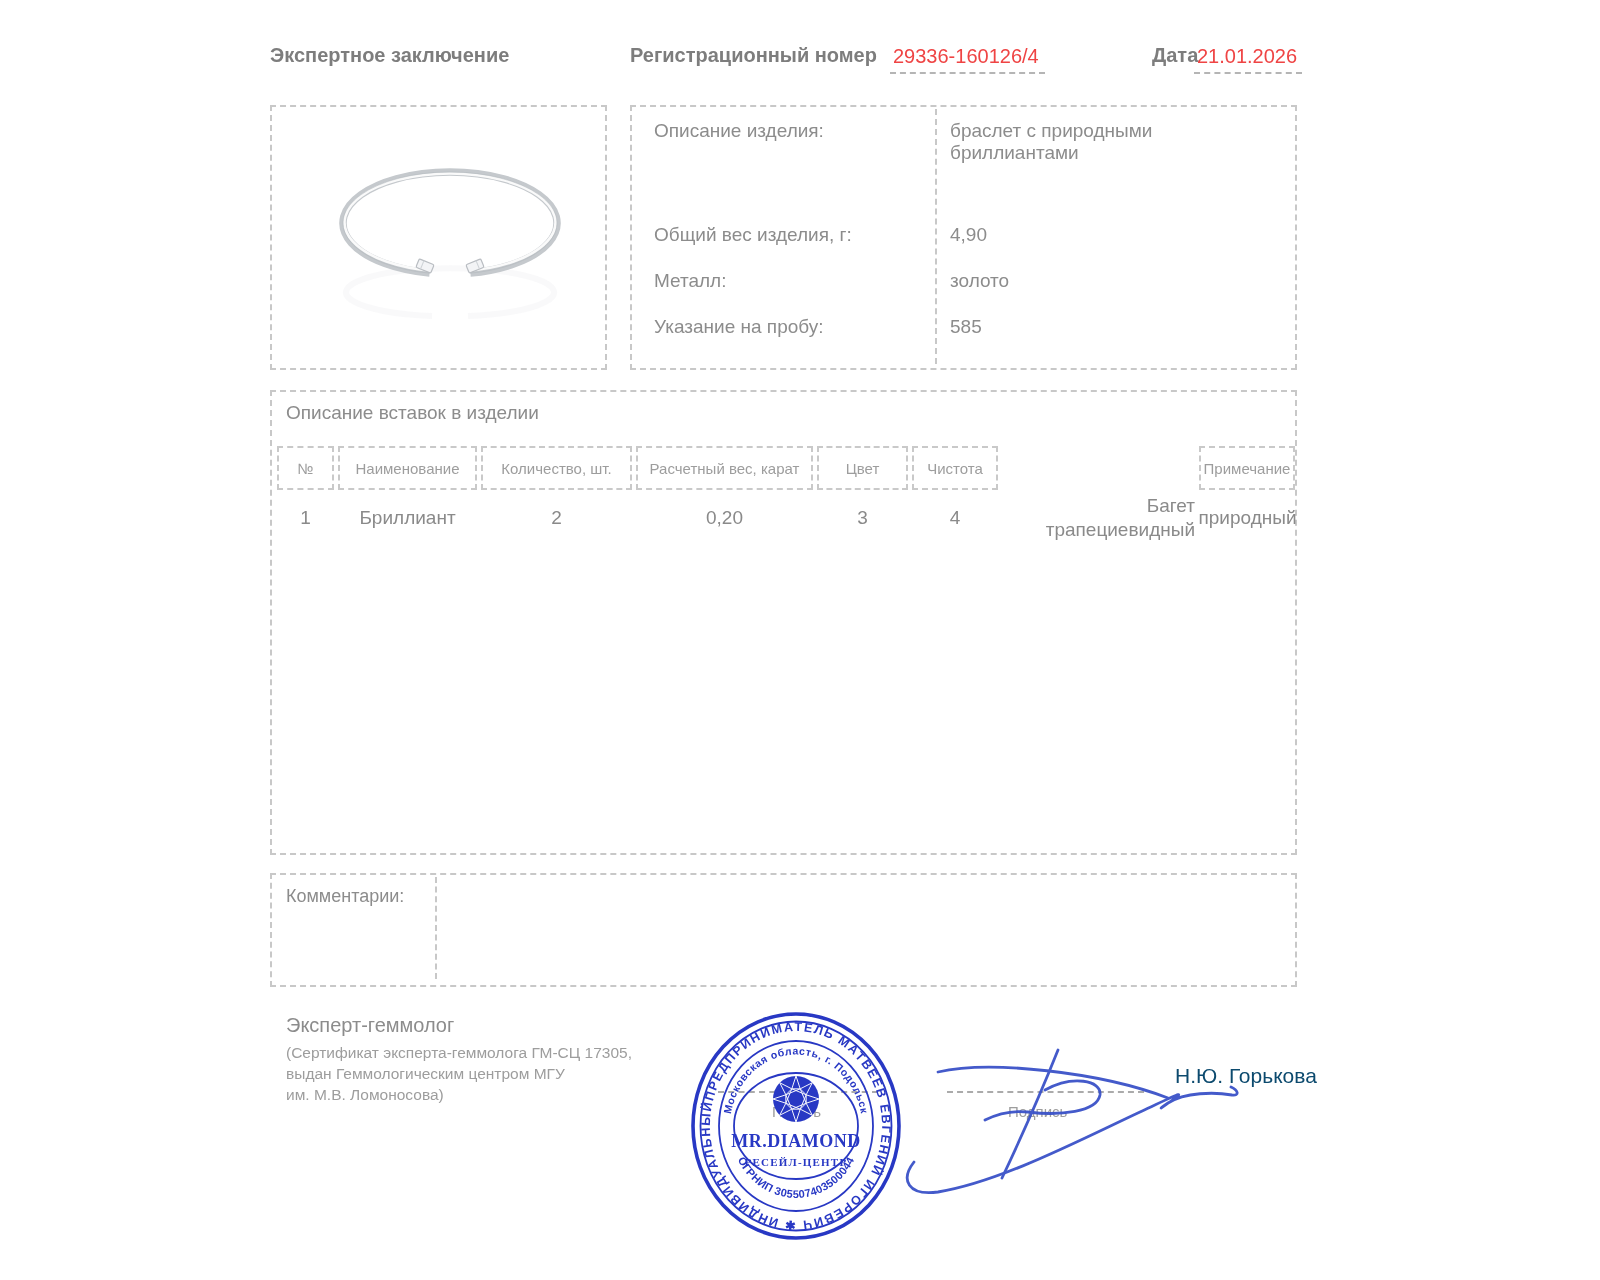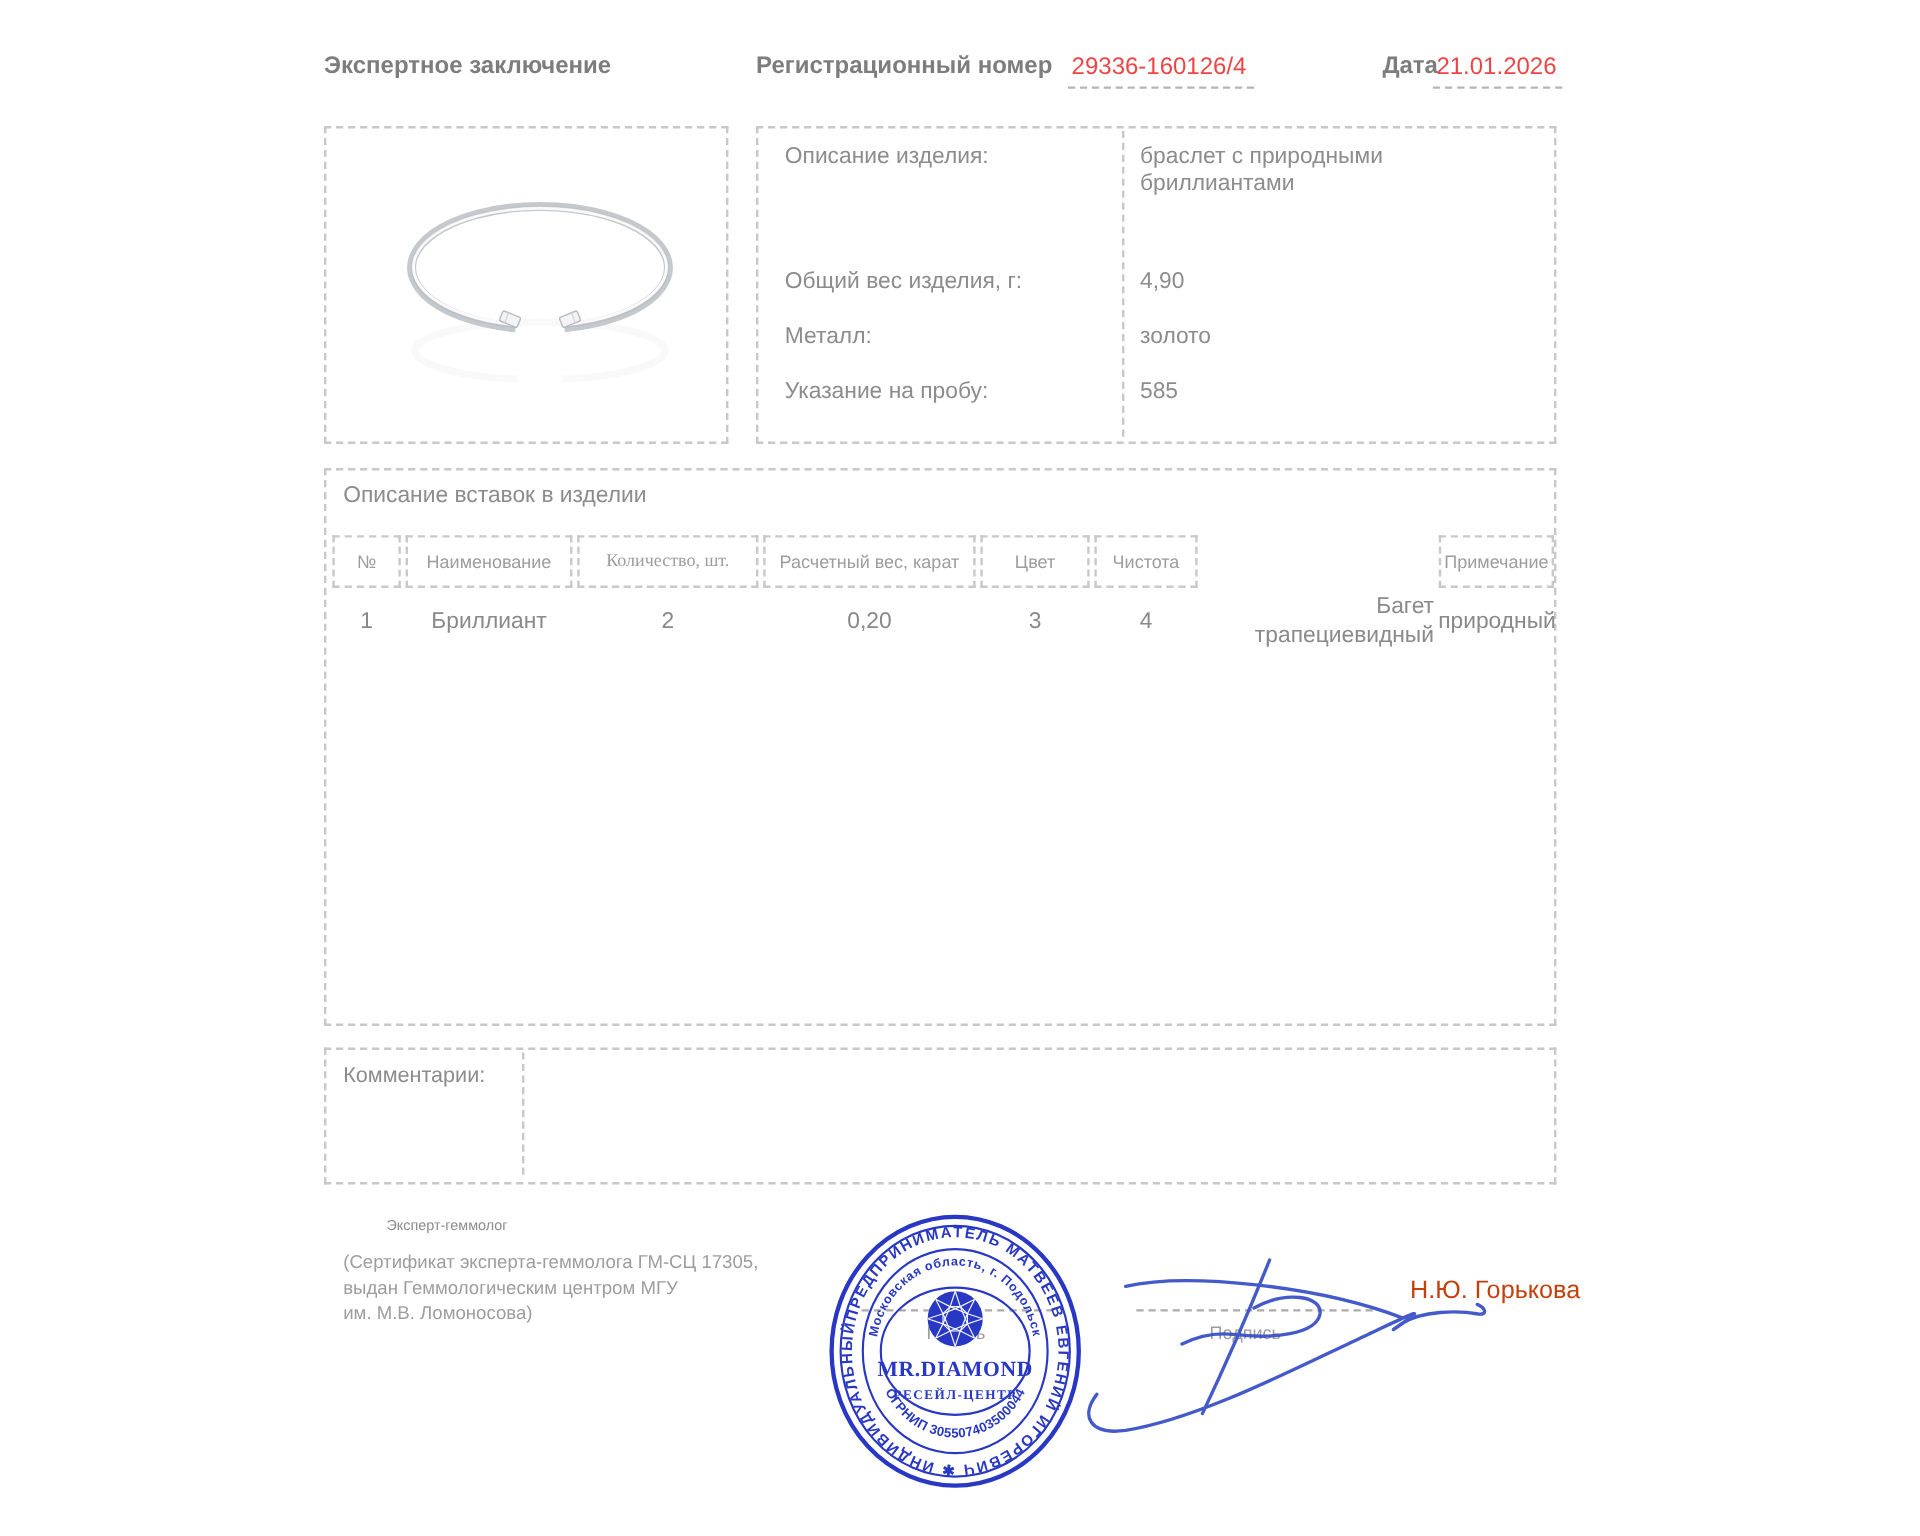--- a/index.html
+++ b/index.html
@@ -13,25 +13,25 @@
   .info-label{color:#8c8c8c;font-size:19px;}
   .info-value{color:#8c8c8c;font-size:19px;}
   .vdash{border-left:2px dashed #c8c8c8;width:0;}
   .tbl-title{color:#8c8c8c;font-size:19px;}
   .hcell{border:2px dashed #c9c9c9;color:#9d9d9d;font-size:15px;display:flex;
          align-items:center;justify-content:center;text-align:center;height:40px;}
   .dcell{color:#8a8a8a;font-size:19px;display:flex;align-items:center;justify-content:center;
          text-align:center;height:52px;line-height:24px;}
   .comment-label{color:#8c8c8c;font-size:18px;}
   .comment-text{color:#8c8c8c;font-size:17.5px;line-height:26px;width:812px;}
-  .expert-role{color:#8c8c8c;font-size:12px;margin-left:36px;}
+  .expert-role{color:#8c8c8c;font-size:20px;}
   .cert-line{color:#9d9d9d;font-size:15.5px;line-height:21px;}
   .sign-line{border-top:2px dashed #ababab;height:0;}
   .sign-caption{color:#9d9d9d;font-size:15px;}
-  .expert-name{color:#c2410c;font-size:21px;}
+  .expert-name{color:#0c4a6e;font-size:21px;}
   svg text{font-family:"Liberation Sans", sans-serif;}
   .serif-brand{font-family:"Liberation Serif", serif;}
 </style>
 </head>
 <body>
 
 <div id="canvas">
 
   <div class="abs lbl" style="left:270px;top:44px;">Экспертное заключение</div>
   <div class="abs lbl" style="left:630px;top:44px;">Регистрационный номер</div>
@@ -74,21 +74,21 @@
   <div class="abs info-value" style="left:950px;top:270px;">золото</div>
 
   <div class="abs info-label" style="left:654px;top:316px;">Указание на пробу:</div>
   <div class="abs info-value" style="left:950px;top:316px;">585</div>
 
   <div class="abs dashed-box" style="left:270px;top:390px;width:1023px;height:461px;"></div>
   <div class="abs tbl-title" style="left:286px;top:402px;">Описание вставок в изделии</div>
 
   <div class="abs hcell" style="left:277px;top:446px;width:53px;">№</div>
   <div class="abs hcell" style="left:338px;top:446px;width:135px;">Наименование</div>
-  <div class="abs hcell" style="left:481px;top:446px;width:147px;font-family:Liberation Serif, serif;">Количество, шт.</div>
+  <div class="abs hcell" style="left:481px;top:446px;width:147px;">Количество, шт.</div>
   <div class="abs hcell" style="left:636px;top:446px;width:173px;">Расчетный вес, карат</div>
   <div class="abs hcell" style="left:817px;top:446px;width:87px;">Цвет</div>
   <div class="abs hcell" style="left:912px;top:446px;width:82px;">Чистота</div>
   <div class="abs hcell" style="left:1199px;top:446px;width:92px;">Примечание</div>
 
   <div>
     <div class="abs dcell" style="left:277px;top:492px;width:57px;">1</div>
     <div class="abs dcell" style="left:338px;top:492px;width:139px;">Бриллиант</div>
     <div class="abs dcell" style="left:481px;top:492px;width:151px;">2</div>
     <div class="abs dcell" style="left:636px;top:492px;width:177px;">0,20</div>

